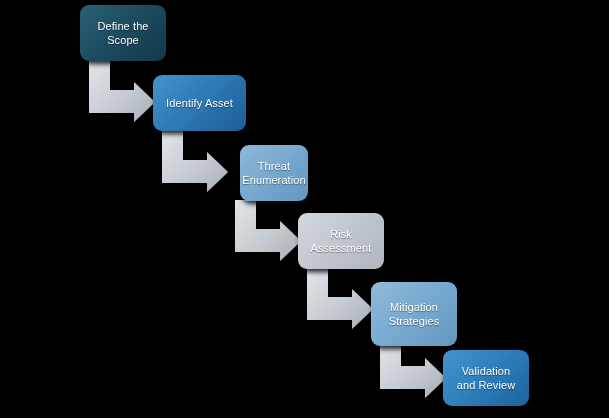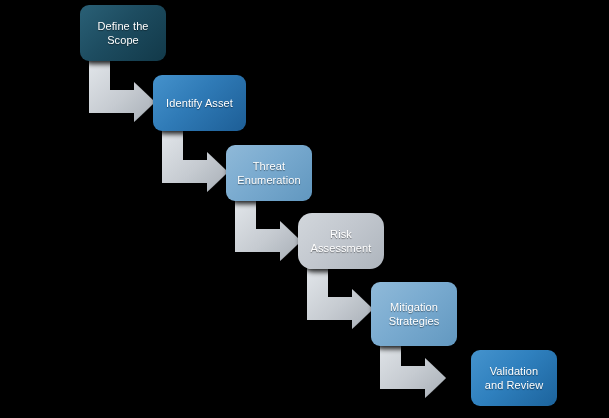--- a/index.html
+++ b/index.html
@@ -53,21 +53,20 @@
     background: linear-gradient(135deg, #2a6076 0%, #1d4c60 45%, #123949 100%);
   }
   .skin-n2 {
     background: linear-gradient(135deg, #4592cc 0%, #2f7ab6 45%, #1d5e96 100%);
   }
   .skin-n3 {
     background: linear-gradient(135deg, #8fb9d8 0%, #79aacf 45%, #6197bf 100%);
   }
   .skin-n4 {
     background: linear-gradient(135deg, #d2d7dc 0%, #c3c8cf 45%, #aeb5bd 100%);
-    border-radius: 14px;
   }
   .skin-n5 {
     background: linear-gradient(135deg, #90bad9 0%, #7aabd0 45%, #6298c0 100%);
   }
   .skin-n6 {
     background: linear-gradient(135deg, #4593cd 0%, #2f80be 45%, #1c639c 100%);
   }
 </style>
 </head>
 <body>
@@ -99,33 +98,33 @@
 
   <div class="node skin-n1" style="left:80px; top:5px; width:86px; height:56px;">
     <span class="node-label">Define the
 Scope</span>
   </div>
 
   <div class="node skin-n2" style="left:153px; top:75px; width:93px; height:56px;">
     <span class="node-label">Identify Asset</span>
   </div>
 
-  <div class="node skin-n3" style="left:226px; top:145px; width:86px; height:56px;">
+  <div class="node skin-n3" style="left:240px; top:145px; width:68px; height:56px;">
     <span class="node-label">Threat
 Enumeration</span>
   </div>
 
   <div class="node skin-n4" style="left:298px; top:213px; width:86px; height:56px;">
     <span class="node-label">Risk
 Assessment</span>
   </div>
 
   <div class="node skin-n5" style="left:371px; top:282px; width:86px; height:64px;">
     <span class="node-label">Mitigation
 Strategies</span>
   </div>
 
-  <div class="node skin-n6" style="left:443px; top:350px; width:86px; height:56px;margin-left:28px;">
+  <div class="node skin-n6" style="left:443px; top:350px; width:86px; height:56px;">
     <span class="node-label">Validation
 and Review</span>
   </div>
 
 </div>
 
 </body></html>

